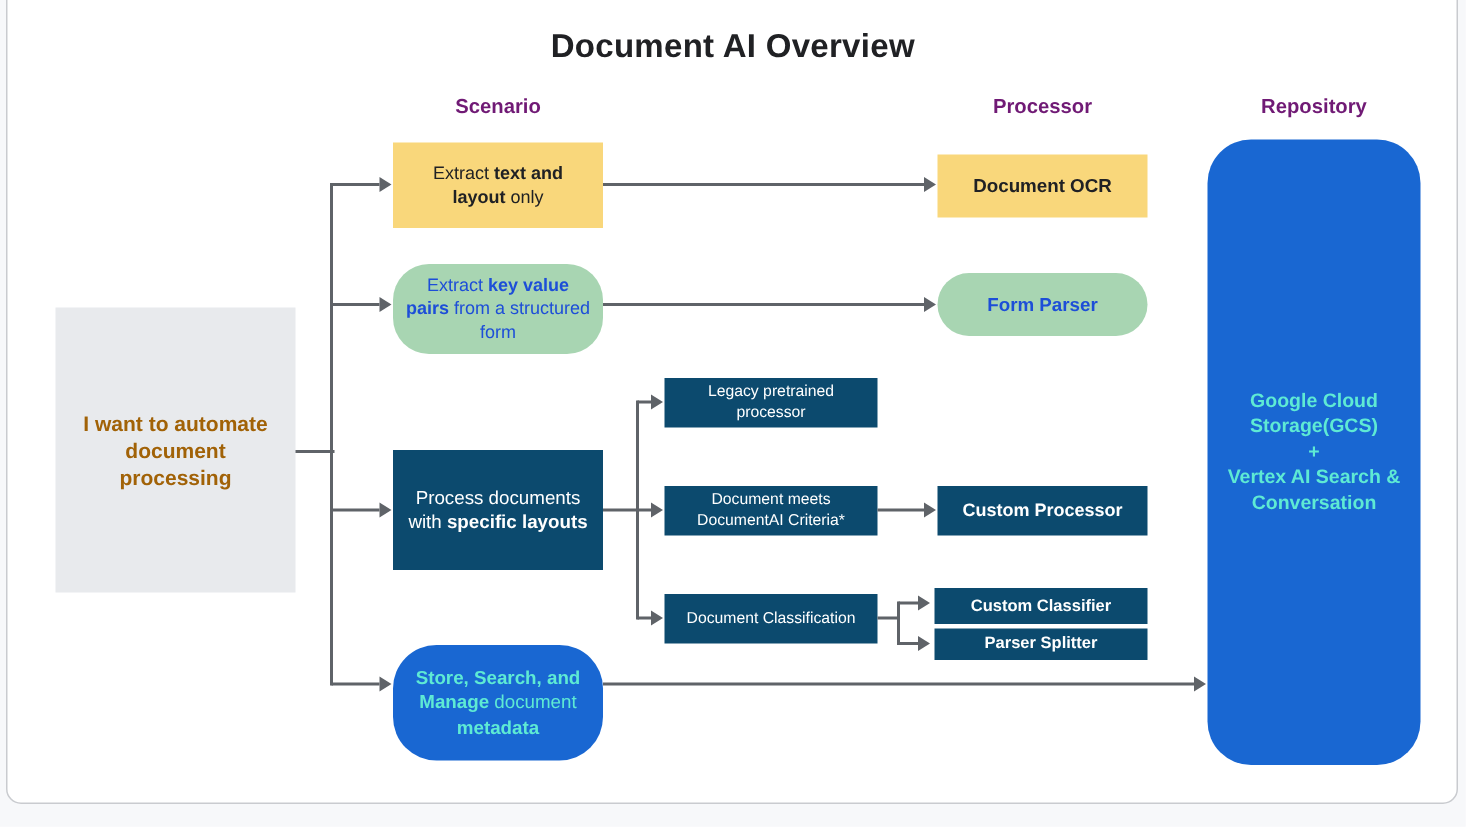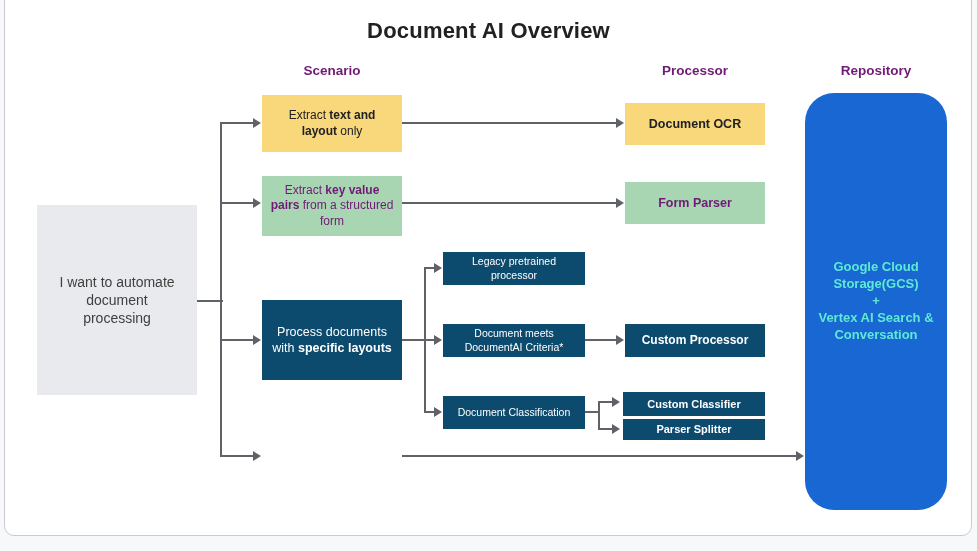--- a/index.html
+++ b/index.html
@@ -3,24 +3,24 @@
 <meta charset="utf-8">
 <style>
   html,body{margin:0;padding:0;background:#F7F8FA;font-family:"Liberation Sans","DejaVu Sans",sans-serif;}
   #stage{position:relative;width:977px;height:551px;overflow:hidden;}
   .canvas{position:absolute;left:4px;right:5px;top:-14px;bottom:15px;background:#FFFFFF;border:1px solid #C9CBCF;border-radius:10px;}
   .title{position:absolute;left:0;width:977px;top:18px;text-align:center;font-size:22px;font-weight:600;color:#202124;letter-spacing:.2px;}
   .col-hdr{position:absolute;font-size:13.5px;font-weight:700;color:#701a75;text-align:center;transform:translateX(-50%);}
   .box{position:absolute;display:flex;align-items:center;justify-content:center;text-align:center;box-sizing:border-box;line-height:1.3;}
   .pre{white-space:pre-line;}
   .bg-yellow{background:#F9D77B;color:#202124;}
-  .bg-green{background:#A8D5B2;color:#701a75;}
+  .bg-green{background:#A8D5B2;color:#1d4ed8;border-radius:24px;}
   .bg-blue{background:#0c4a6e;color:#FFFFFF;}
   .bg-dkblue{background:#1967D2;color:#5eead4;border-radius:29px;}
-  .bg-gray{background:#E8EAED;color:#404040;}
+  .bg-gray{background:#E8EAED;color:#a16207;font-weight:bold;}
   .hl{position:absolute;height:2px;background:#5F6368;}
   .vl{position:absolute;width:2px;background:#5F6368;}
   .arr{position:absolute;width:0;height:0;border-top:5px solid transparent;border-bottom:5px solid transparent;border-left:8px solid #5F6368;}
   b{font-weight:700;}
 </style>
 </head>
 <body>
 
 <div id="stage">
   <div class="canvas"></div>
@@ -36,20 +36,23 @@
 processing</div>
 
   <div class="box bg-yellow" style="left:262px;top:95px;width:140px;height:57px;font-size:12px;padding:0 16px;">
       <span><span>Extract </span><b>text and layout</b><span> only</span></span>
     </div>
   <div class="box bg-green" style="left:262px;top:176px;width:140px;height:60px;font-size:12px;padding:0 8px;">
       <span><span>Extract </span><b>key value pairs</b><span> from a structured form</span></span>
     </div>
   <div class="box bg-blue" style="left:262px;top:300px;width:140px;height:80px;font-size:12.5px;padding:16px 8px;">
       <span><span>Process documents with </span><b>specific layouts</b></span>
+    </div>
+  <div class="box bg-dkblue" style="left:262px;top:430px;width:140px;height:77px;font-size:12.5px;padding:0 8px;">
+      <span><b>Store, Search, and Manage</b><span> document </span><b>metadata</b></span>
     </div>
 
   <div class="box bg-blue" style="left:443px;top:252px;width:142px;height:33px;font-size:10.5px;padding:0 6px;">Legacy pretrained processor</div>
   <div class="box bg-blue" style="left:443px;top:324px;width:142px;height:33px;font-size:10.5px;padding:0 6px;">Document meets DocumentAI Criteria*</div>
   <div class="box bg-blue" style="left:443px;top:396px;width:142px;height:33px;font-size:10.5px;padding:0 6px;">Document Classification</div>
 
   <div class="box bg-yellow" style="left:625px;top:103px;width:140px;height:42px;font-size:12.5px;font-weight:700;padding:0 8px;">Document OCR</div>
   <div class="box bg-green" style="left:625px;top:182px;width:140px;height:42px;font-size:12.5px;font-weight:700;padding:0 8px;">Form Parser</div>
   <div class="box bg-blue" style="left:625px;top:324px;width:140px;height:33px;font-size:12px;font-weight:700;padding:0 8px;">Custom Processor</div>
   <div class="box bg-blue" style="left:623px;top:392px;width:142px;height:21px;font-size:11px;font-weight:700;padding:12px 6px;">Custom Classifier</div>

